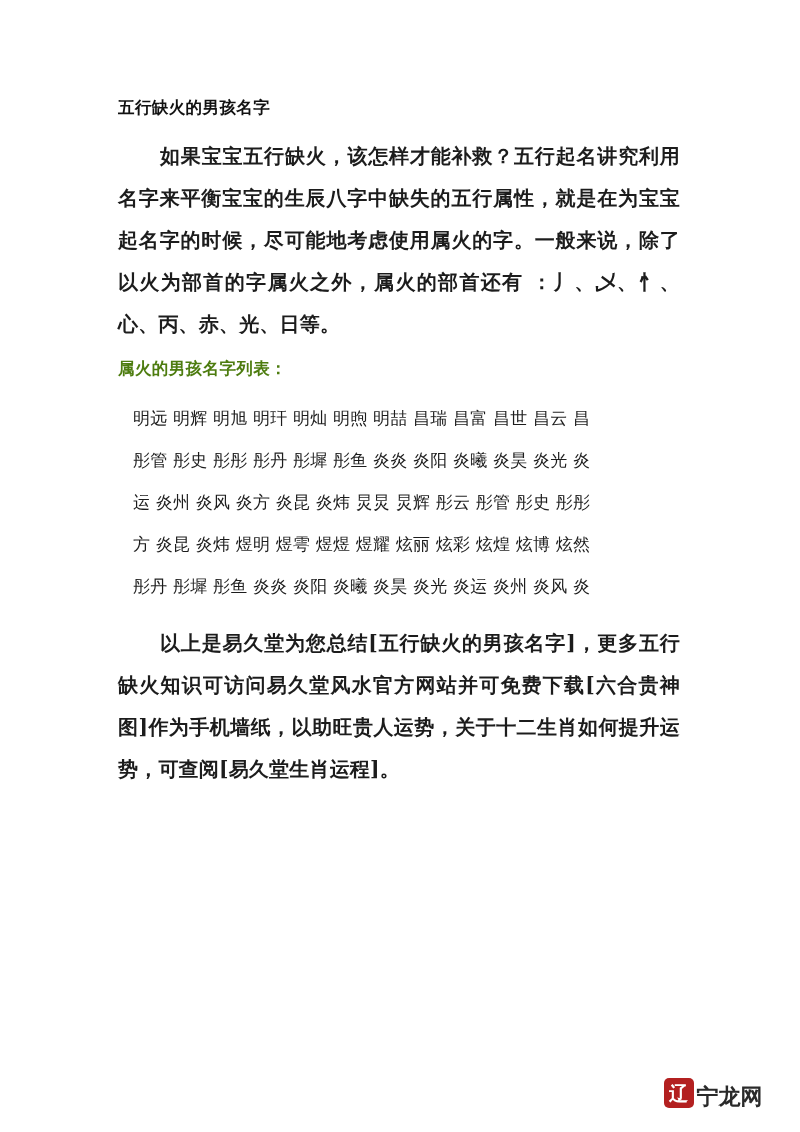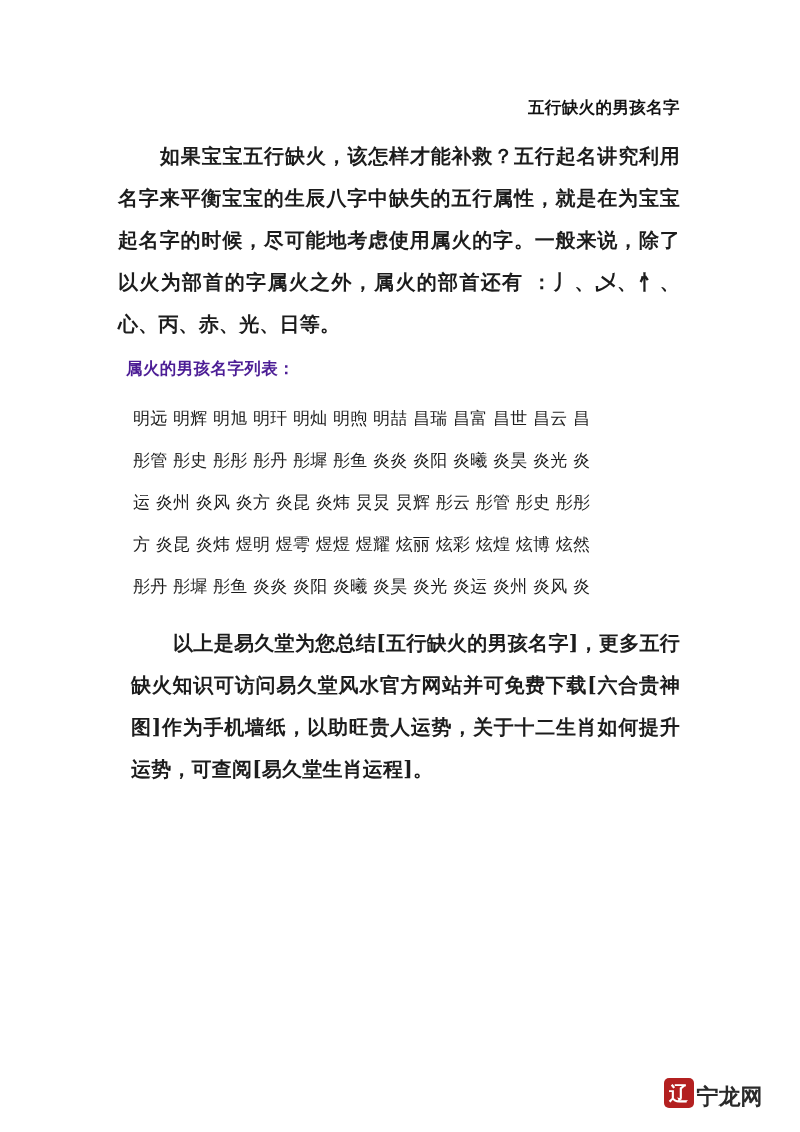--- a/index.html
+++ b/index.html
@@ -32,21 +32,20 @@
     width: 562px;
   }
 
   .doc-title {
     font-size: 16.5px;
     font-weight: bold;
     line-height: 1.5;
     letter-spacing: 0.4px;
     margin: 0 0 14px 0;
     color: #111111;
-    text-align: right;
   }
 
   .para {
     font-size: 20px;
     line-height: 42px;
     text-align: justify;
     text-justify: inter-ideograph;
     margin: 0;
     letter-spacing: 0.2px;
     color: #1c1c1c;
@@ -54,43 +53,42 @@
   }
 
   .para.indent {
     text-indent: 2.1em;
   }
 
   .section-head {
     font-size: 16.5px;
     font-weight: bold;
     line-height: 1.5;
-    margin: 12px 0 10px 8px;
+    margin: 12px 0 10px 0;
     letter-spacing: 0.4px;
-    color: #4c1d95;
+    color: #4d7c0f;
   }
 
   .name-list {
     font-size: 17px;
     line-height: 42px;
     margin: 15px;
     letter-spacing: 0.2px;
     text-align: justify;
     text-justify: inter-ideograph;
     color: #1c1c1c;
   }
 
   .name-line {
     display: block;
     white-space: nowrap;
   }
 
   .closing {
     margin-top: 10px;
-    margin-left: 13px;
   }
 
   .watermark {
     position: absolute;
     right: 24px;
     bottom: 18px;
     width: 126px;
     height: 42px;
     display: flex;
     align-items: center;

